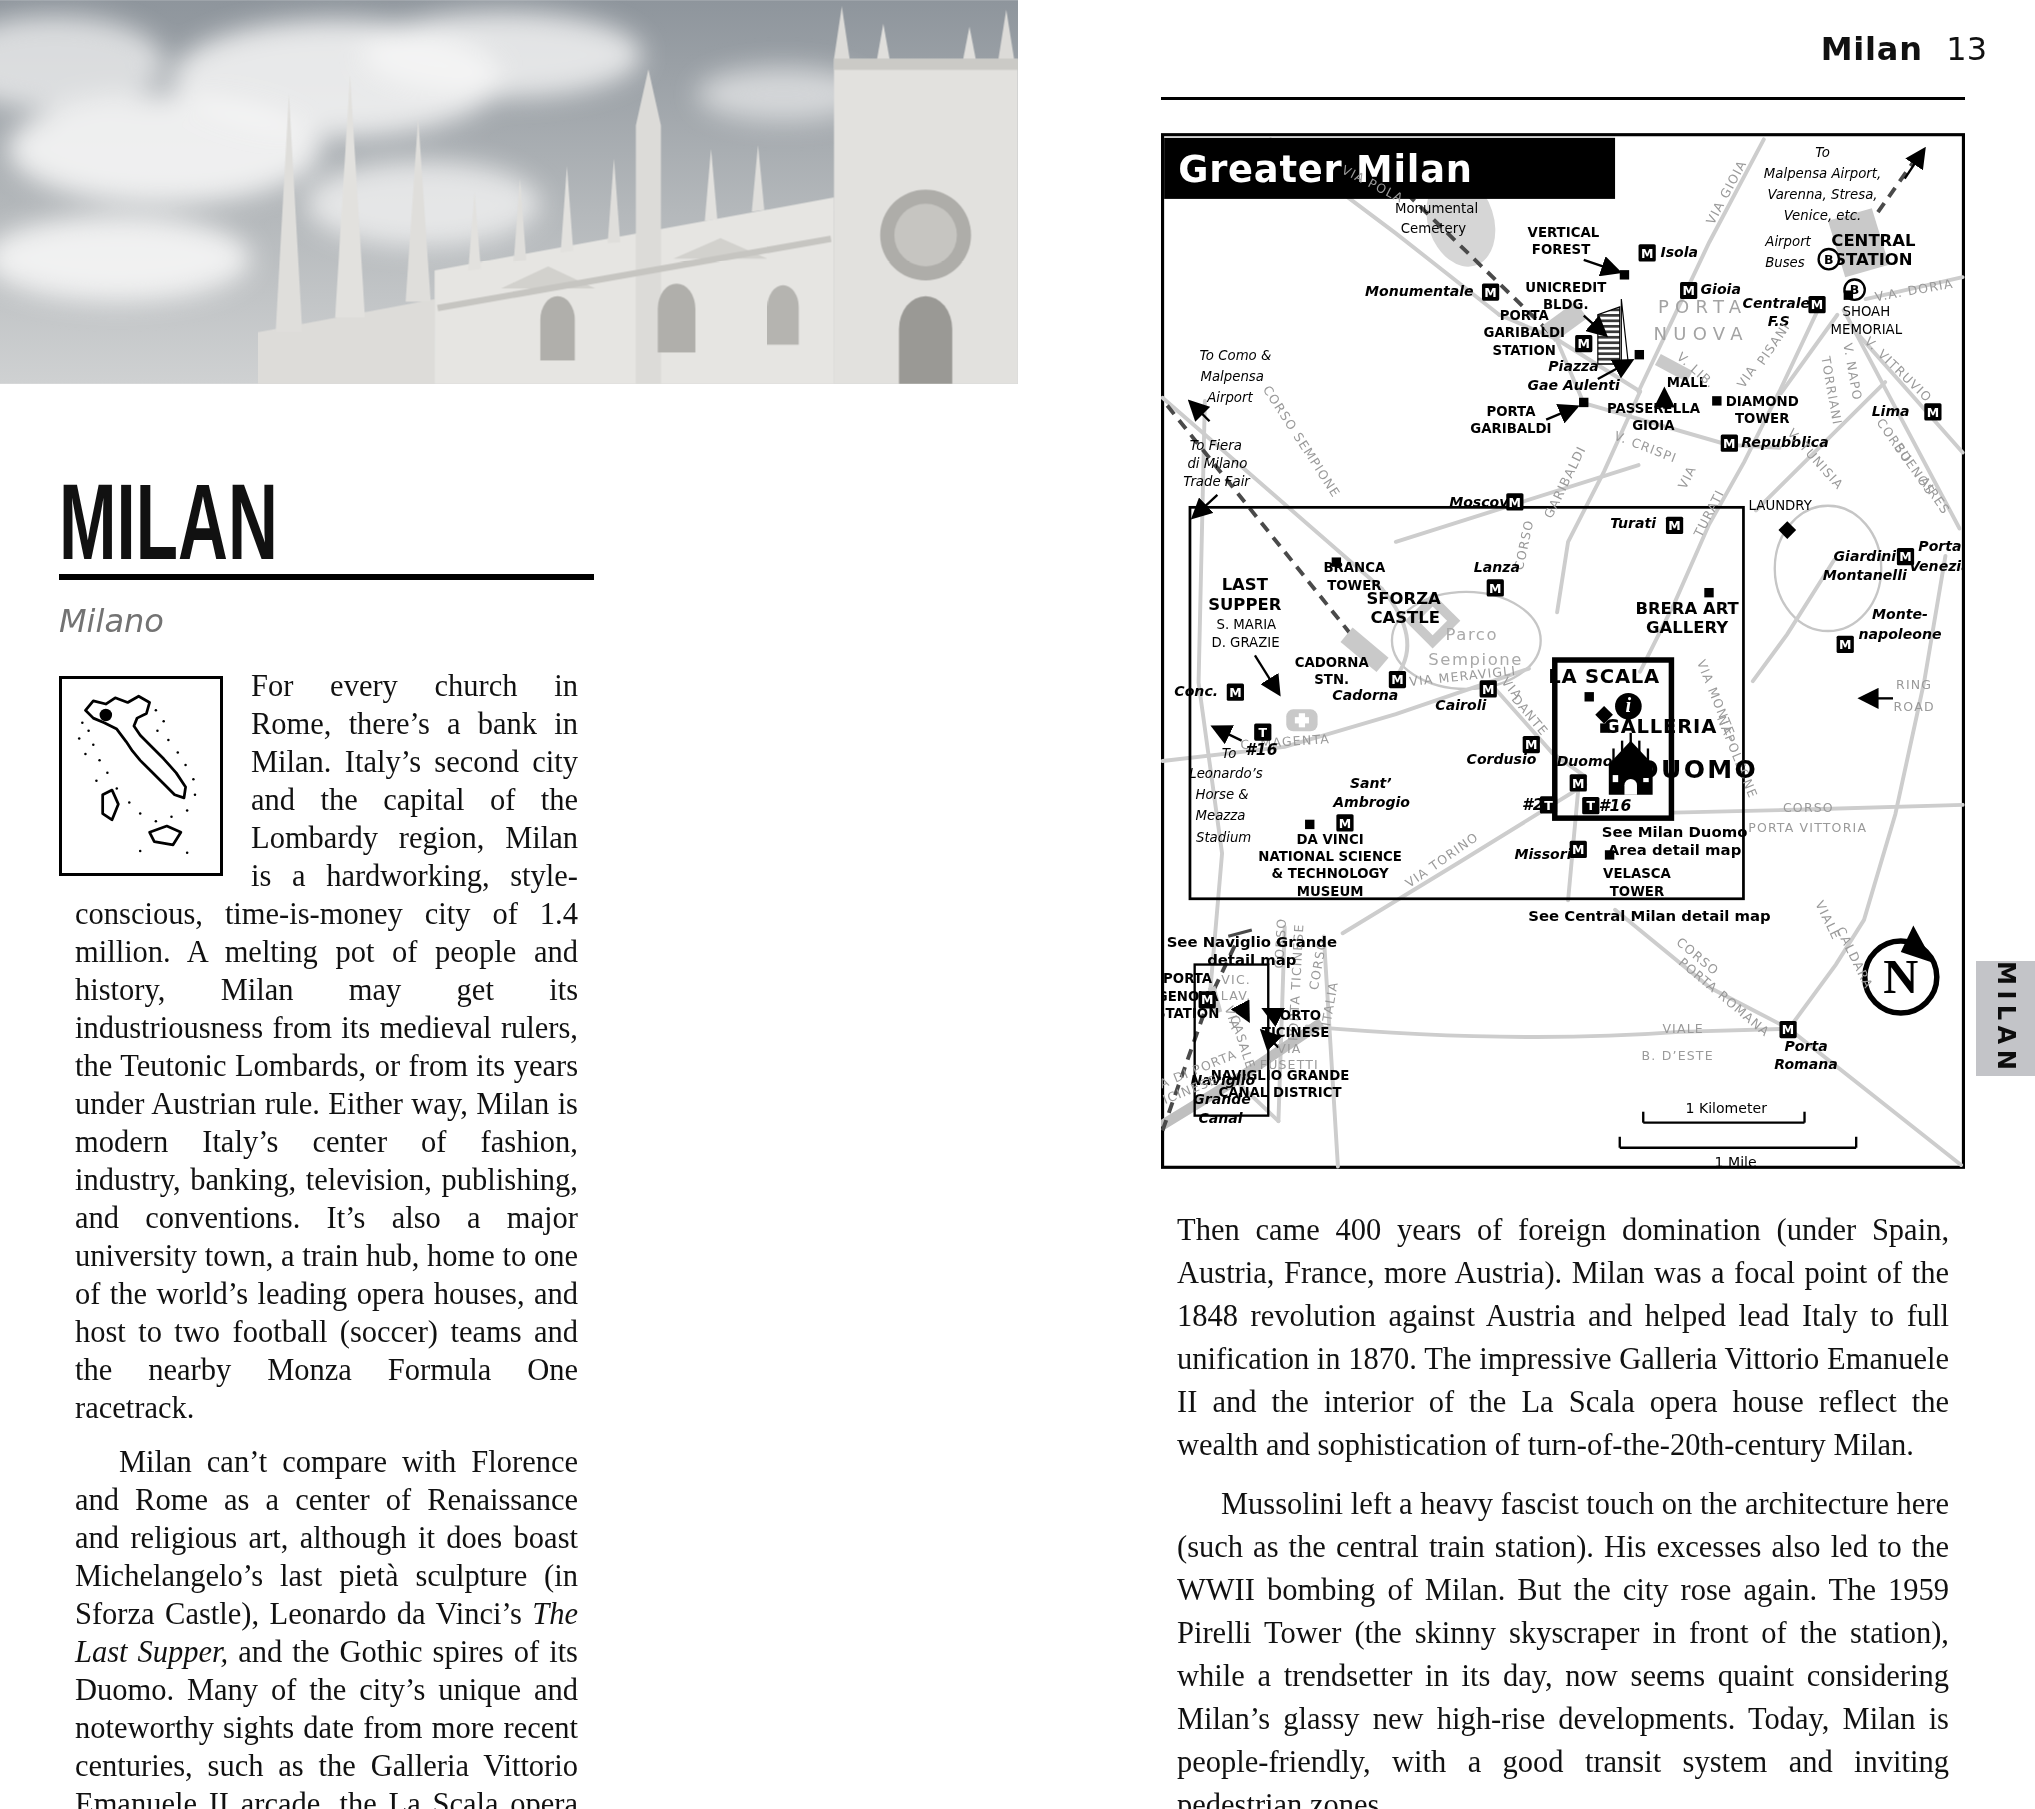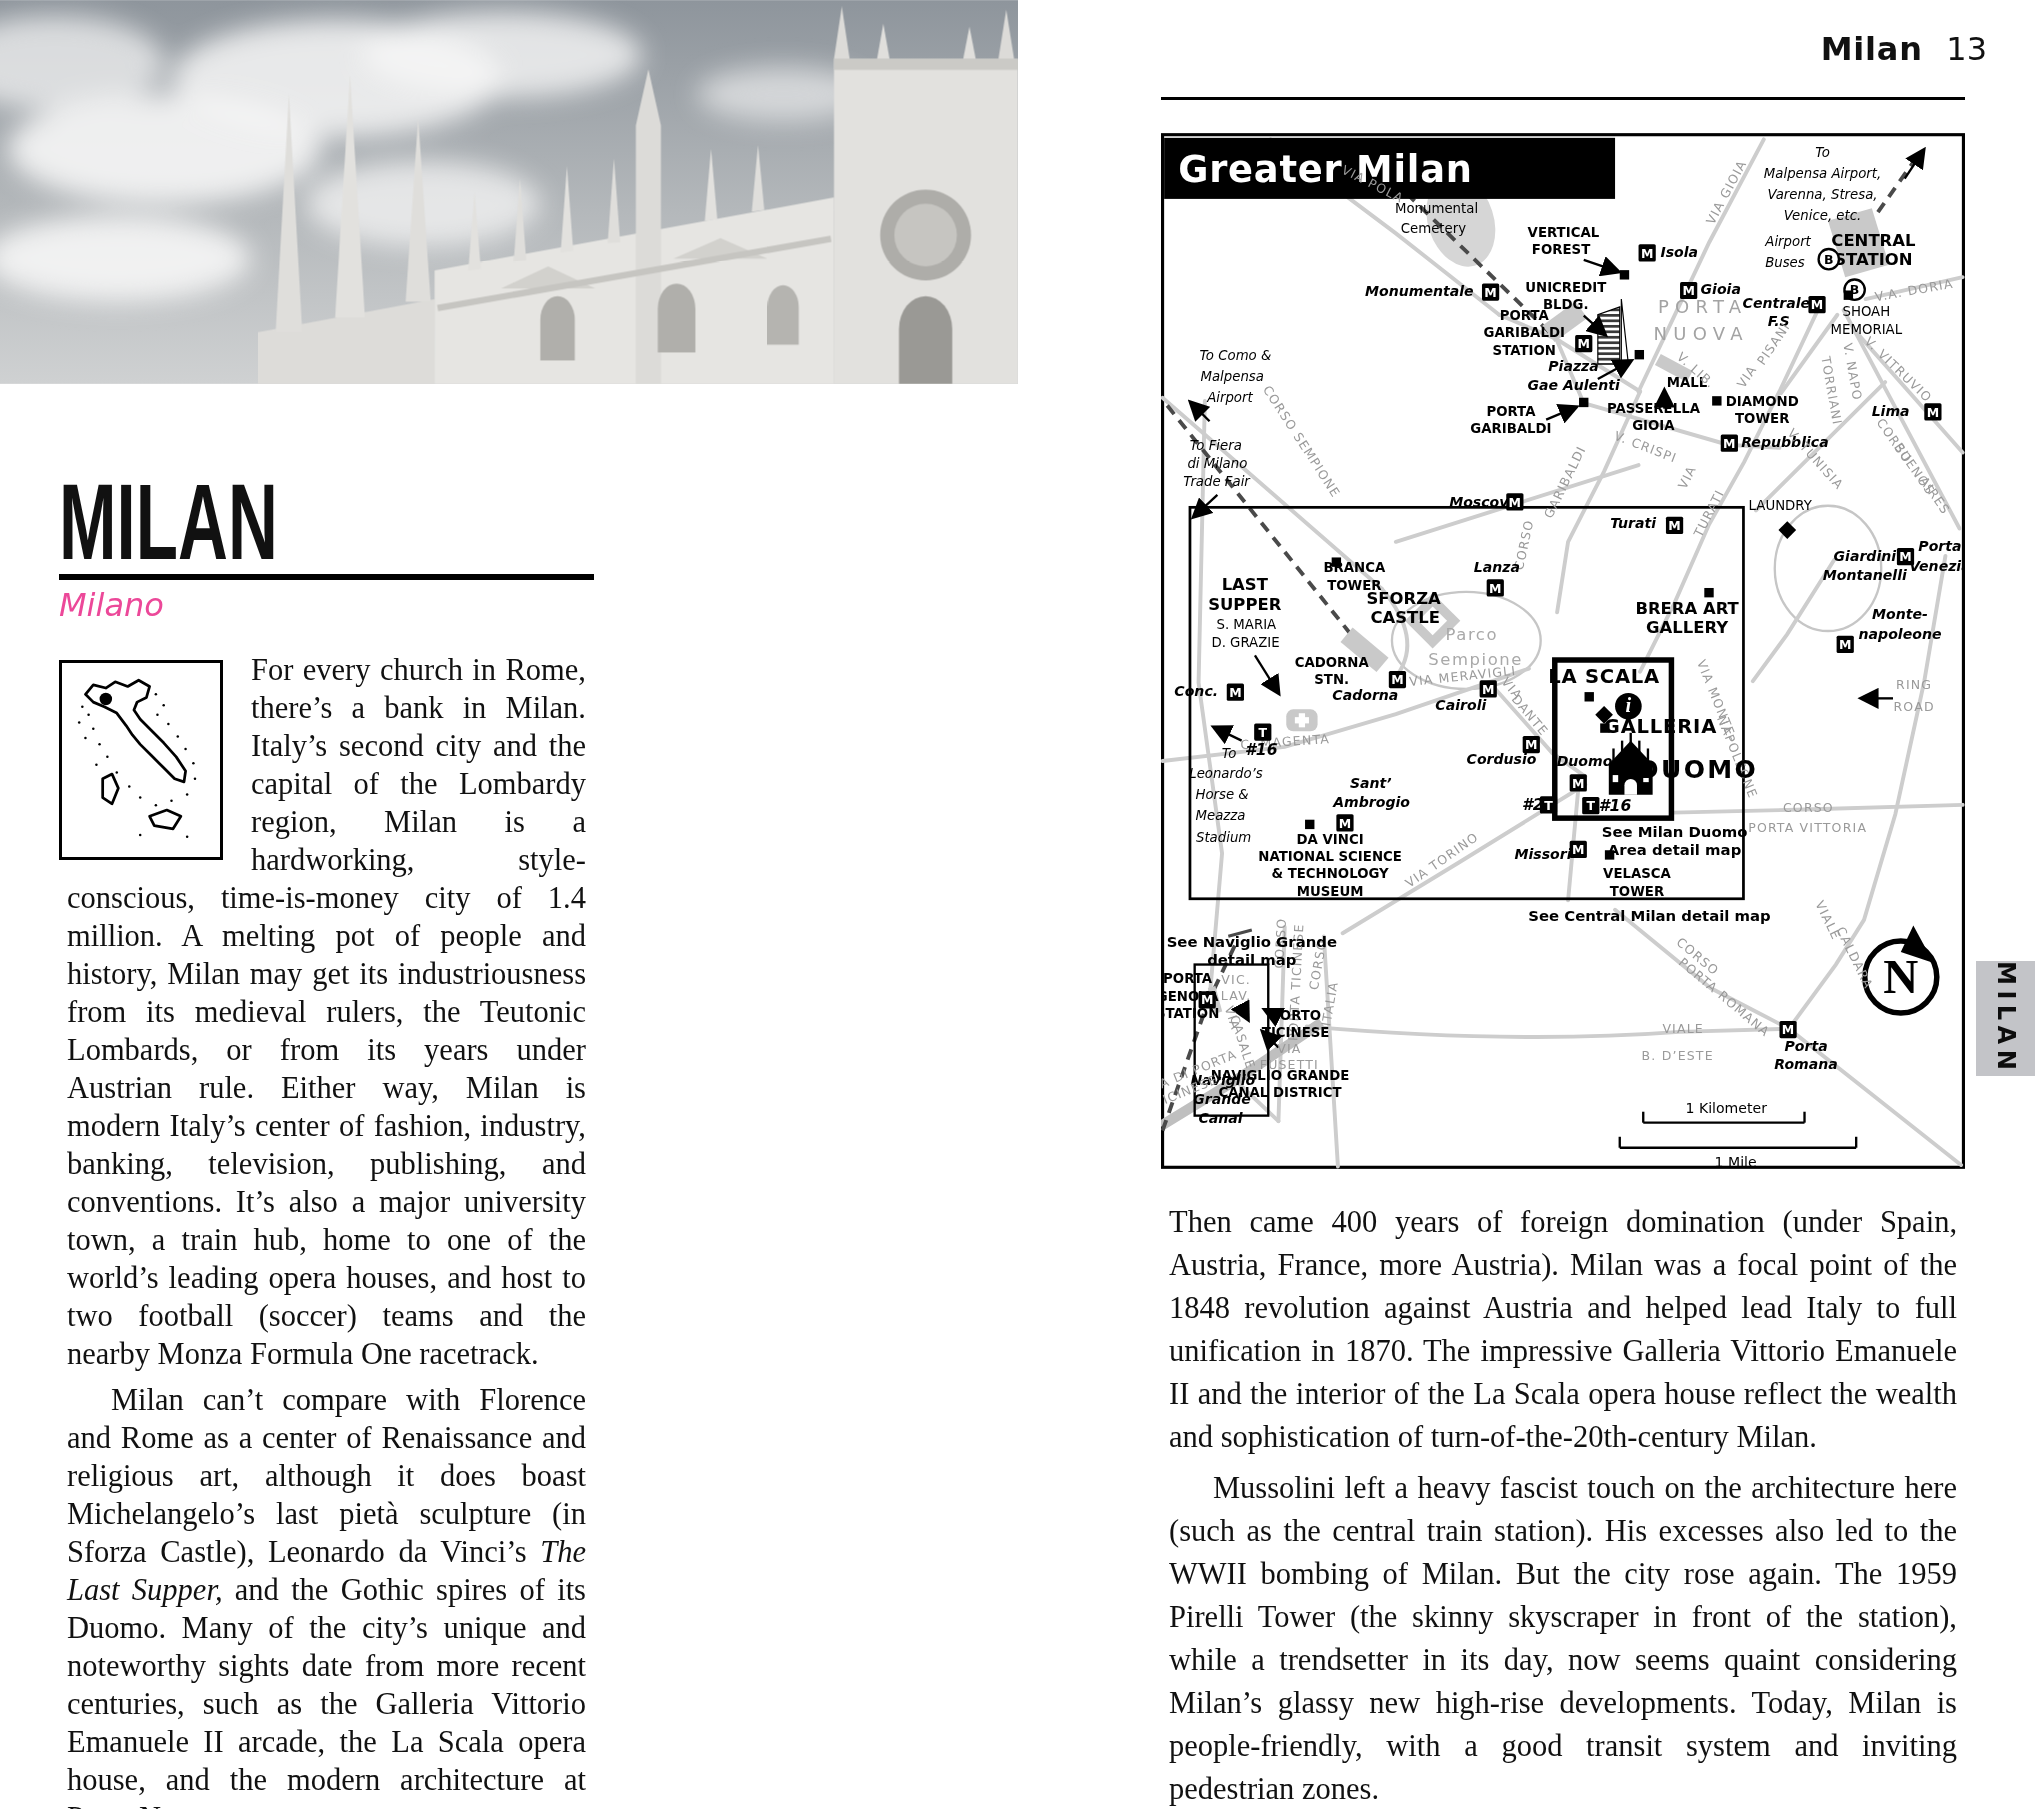--- a/index.html
+++ b/index.html
@@ -9,25 +9,25 @@
   
   .photo{position:absolute;left:0;top:0;width:1018px;height:384px;overflow:hidden;}
 
   
   .left-col{position:absolute;left:59px;top:478px;width:535px;}
   .chapter-title{margin:0;font-family:"Liberation Sans",sans-serif;font-weight:bold;
         font-size:108px;line-height:88px;letter-spacing:0;transform:scaleX(.64);
         transform-origin:0 0;white-space:nowrap;}
   .title-rule{height:6.3px;background:#000;margin-top:7.8px;}
   .subtitle{font-family:"DejaVu Sans",sans-serif;font-style:italic;font-size:32px;
-        color:#ec4899;margin-top:6px;}
+        color:#737373;margin-top:22px;}
   .body-text{margin-top:27px;font-size:30.5px;line-height:38px;text-align:justify;}
   .inset-box{float:left;width:158px;height:194px;border:3.1px solid #000;
         margin:9.4px 28px 4.7px 0;background:#fff;}
-  p.para{margin:8px;}
+  p.para{margin:16px;}
   .indent{text-indent:44px;}
   .it{font-style:italic;}
 
   
   .pg-header{position:absolute;top:30px;left:1183px;width:804px;text-align:right;
         font-family:"DejaVu Sans",sans-serif;}
   .pg-header .ch{font-weight:bold;font-size:32px;letter-spacing:0.8px;}
   .pg-header .num{font-size:32px;font-weight:normal;margin-left:23.5px;}
   .pg-rule{position:absolute;top:97px;left:1161px;width:804px;height:3.1px;background:#000;}
   .map-wrap{position:absolute;left:1161px;top:133px;width:804px;height:1036px;}

